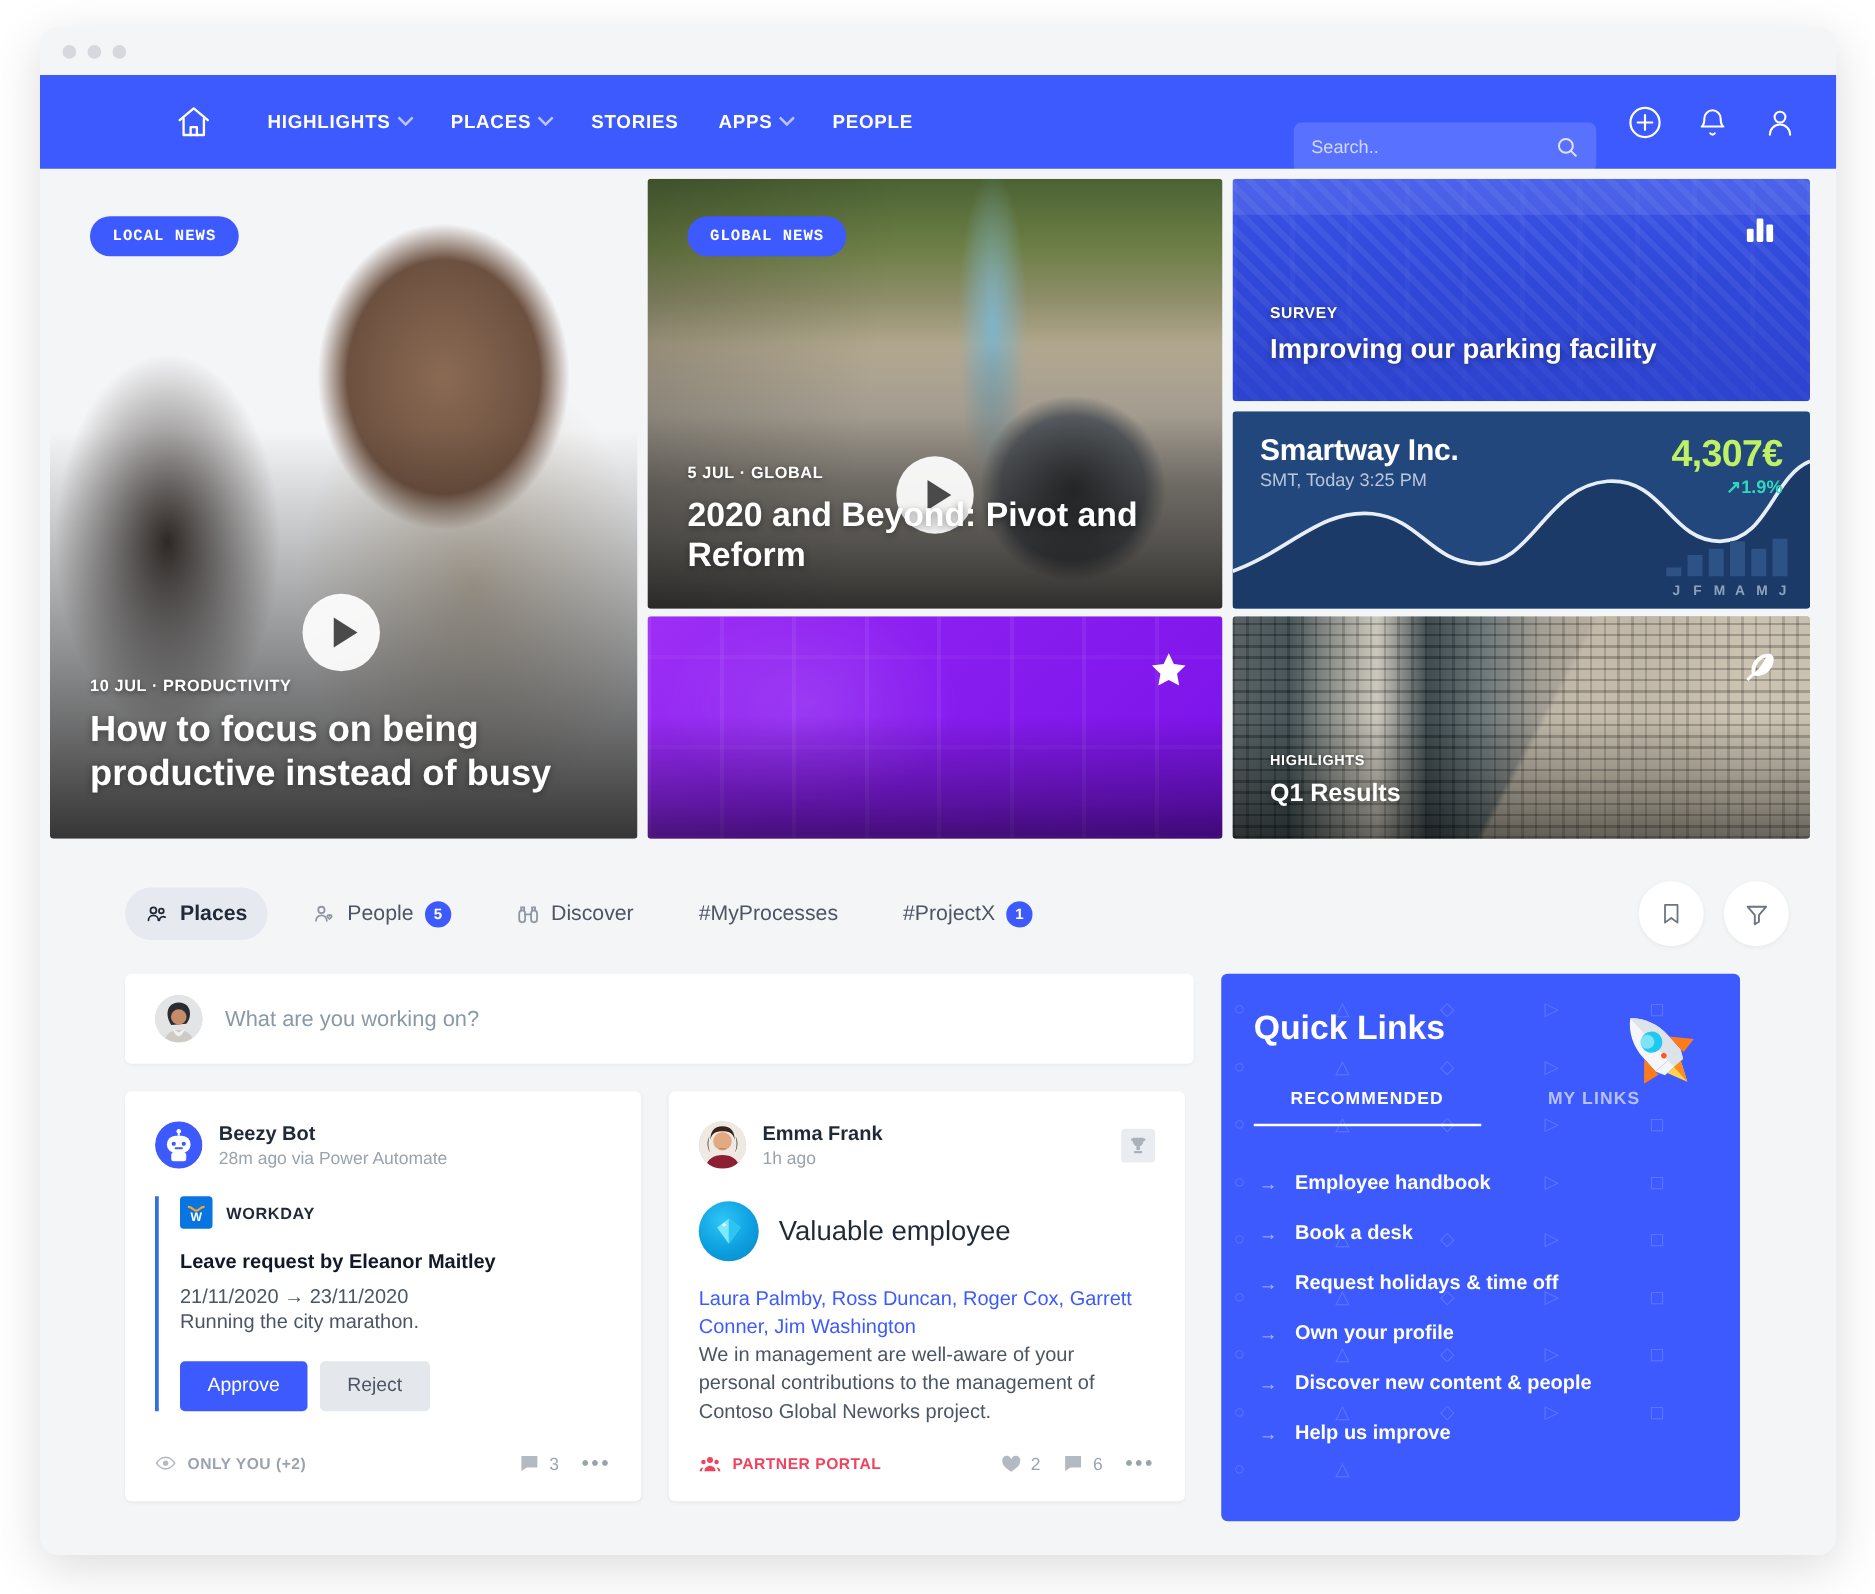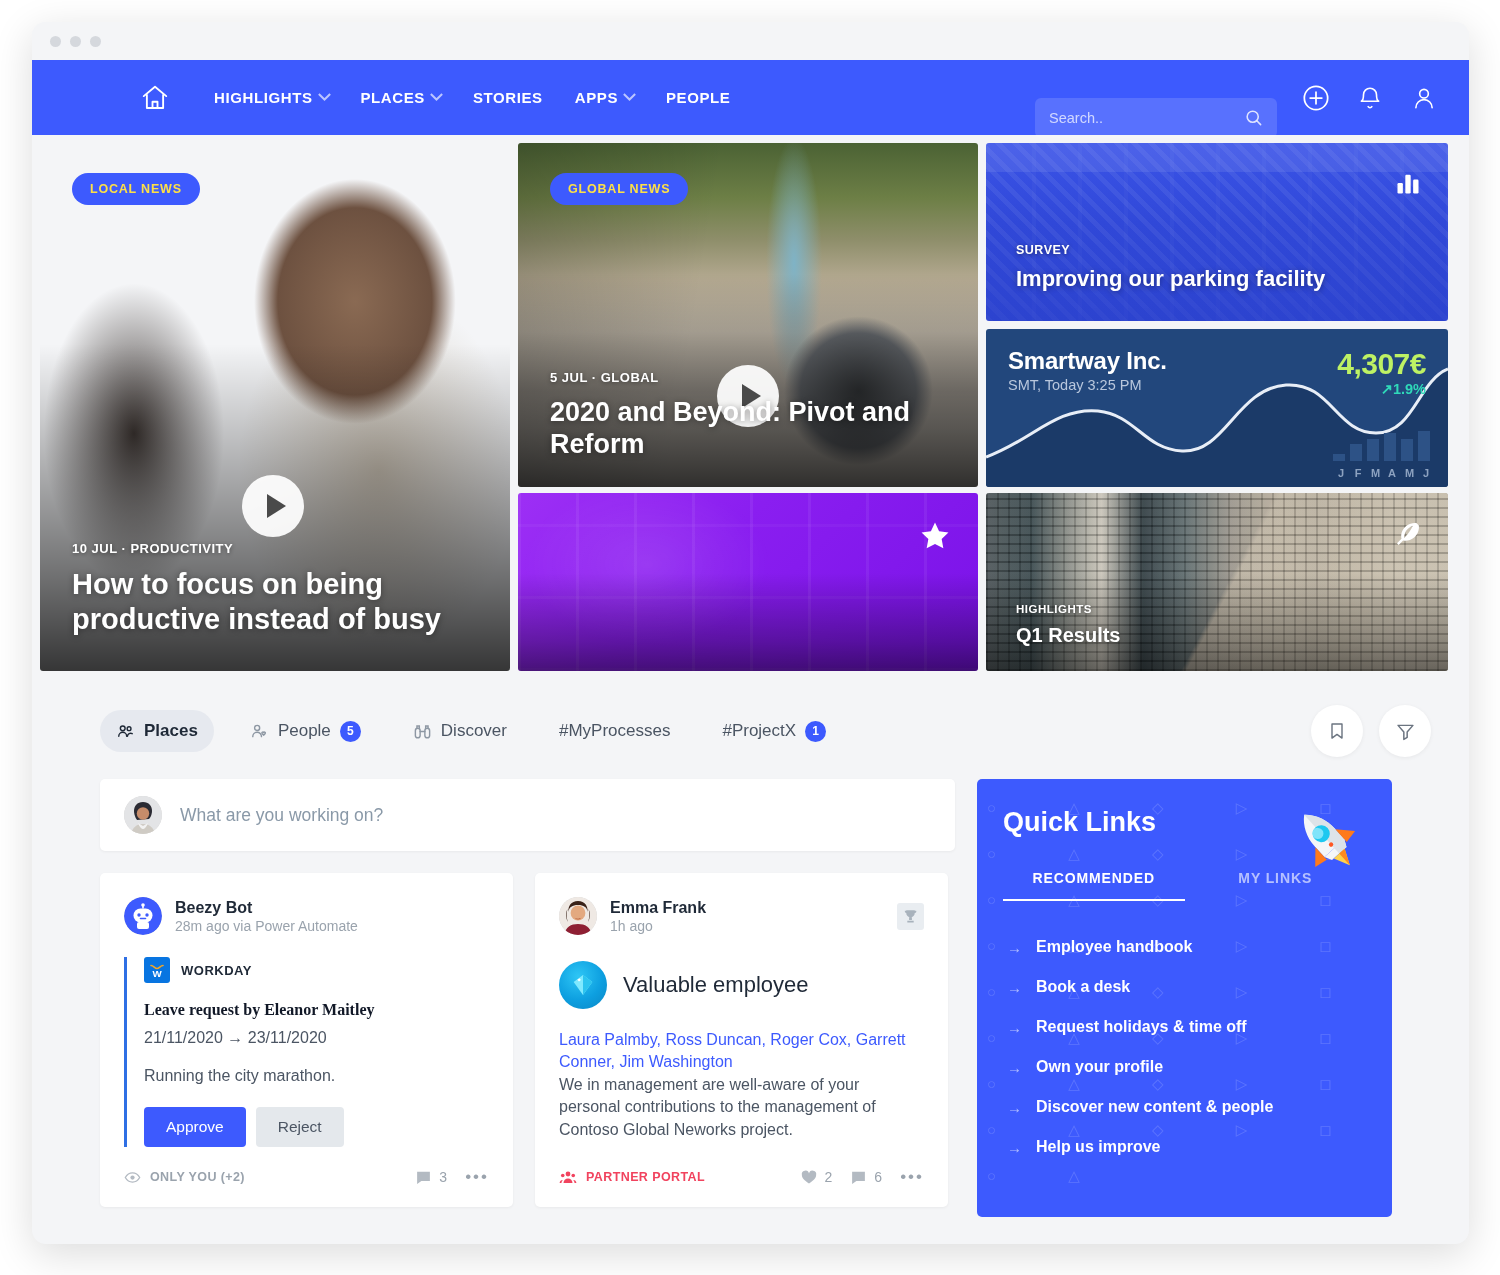--- a/index.html
+++ b/index.html
@@ -142,23 +142,23 @@
     position:absolute; left:0; right:0; bottom:0; height: 62%;
     background: linear-gradient(180deg, rgba(0,0,0,0) 0%, rgba(0,0,0,.55) 72%, rgba(0,0,0,.78) 100%);
   }
   .shade-soft {
     position:absolute; left:0; right:0; bottom:0; height: 55%;
     background: linear-gradient(180deg, rgba(0,0,0,0) 0%, rgba(0,0,0,.32) 70%, rgba(0,0,0,.5) 100%);
   }
 
   .badge-pill {
     position: absolute; left: 32px; top: 30px;
-    background: #3d5afe; color: #fde047;
+    background: #3d5afe; color: #ffffff;
     font-size: 12.5px; font-weight: bold; letter-spacing: .8px;
-    padding: 9px 18px; border-radius: 20px; cursor: pointer;
+    padding: 9px 18px; border-radius: 20px; cursor: pointer; font-family: Liberation Mono, monospace;
   }
   .play {
     position: absolute; width: 62px; height: 62px; border-radius: 50%;
     background: rgba(255,255,255,.93);
     display: flex; align-items: center; justify-content: center; cursor: pointer;
   }
   .play::after {
     content:''; width:0; height:0;
     border-left: 19px solid #4a4a4a; border-top: 12px solid transparent; border-bottom: 12px solid transparent;
     margin-left: 6px;
@@ -248,23 +248,23 @@
   .post-head .nm { font-size: 16px; font-weight: bold; color: #1f2937; }
   .post-head .tm { font-size: 14px; color: #9aa3ad; margin-top: 1px; }
   .trophy { margin-left: auto; width: 27px; height: 27px; background:#e9edf1; border-radius:3px;
             display:flex; align-items:center; justify-content:center; }
 
   .wf-block { border-left: 3px solid #2f6fe4; padding-left: 17px; margin-top: 22px; }
   .wf-app { display: flex; align-items: center; gap: 11px; }
   .wf-logo { width: 26px; height: 26px; background: #0875e1; border-radius: 3px;
              display:flex; align-items:center; justify-content:center; }
   .wf-name { font-size: 13px; font-weight: bold; letter-spacing: .5px; color: #1f2937; }
-  .wf-title { font-size: 16px; font-weight: bold; color: #111827; margin-top: 18px; font-family: Liberation Serif, serif; }
+  .wf-title { font-size: 16px; font-weight: bold; color: #111827; margin-top: 18px; }
   .wf-dates { font-size: 16px; color: #4b5563; margin-top: 10px; }
-  .wf-note { font-size: 16px; color: #4b5563; margin-top: 20px; }
+  .wf-note { font-size: 16px; color: #4b5563; margin-top: 2px; }
   .wf-btns { display: flex; gap: 10px; margin-top: 22px; }
   .btn { border: 0; font-family: inherit; font-size: 15.5px; padding: 11px 22px;
          border-radius: 4px; cursor: pointer; }
   .btn-approve { background: #3d5afe; color: #fff; }
   .btn-reject { background: #e4e8ec; color: #4b5563; }
 
   .badge-row { display: flex; align-items: center; gap: 16px; margin-top: 26px; }
   .badge-circle { width: 48px; height: 48px; border-radius: 50%;
     background: radial-gradient(circle at 40% 32%, #2ec6f5 0%, #0d9fe0 55%, #0a86c4 100%);
     display: flex; align-items: center; justify-content: center; }

